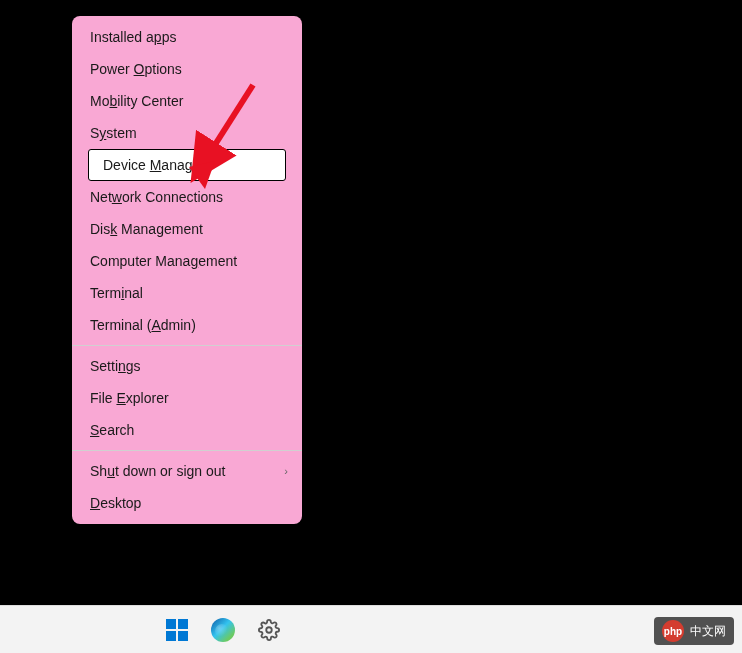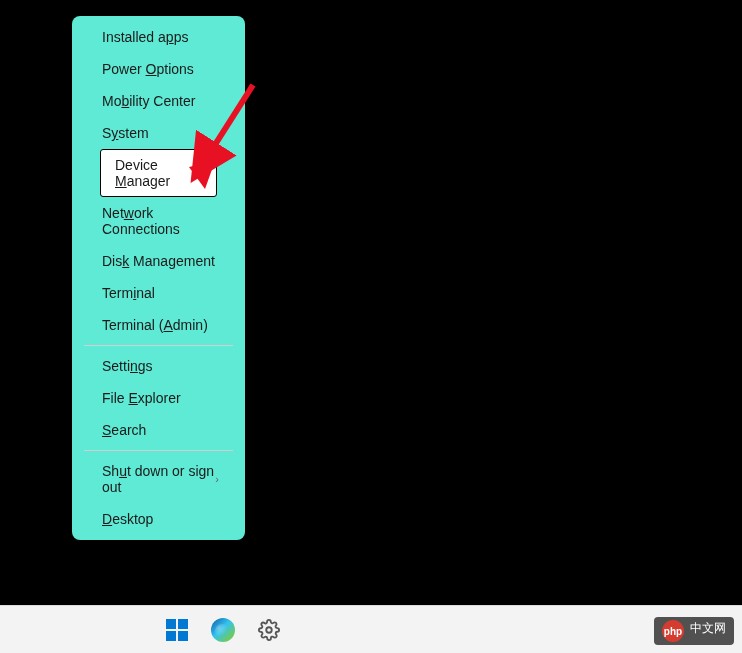--- a/index.html
+++ b/index.html
@@ -9,25 +9,25 @@
       background: #000;
       font-family: "Segoe UI", sans-serif;
       font-size: 14px;
       position: relative;
       overflow: hidden;
     }
     .context-menu {
       position: absolute;
       left: 72px;
       top: 16px;
-      width: 173px;
-      background: #5eead4;
+      width: 230px;
+      background: #f9a8d4;
       border-radius: 8px;
       box-shadow: 0 8px 16px rgba(0,0,0,0.3);
-      padding: 5px 12px;
+      padding: 5px 0;
     }
     .menu-item {
       padding: 7px 14px;
       color: #1a1a1a;
       cursor: default;
       position: relative;
       border: 1.5px solid transparent;
       margin: 0 3px;
       border-radius: 3px;
     }
@@ -113,20 +113,21 @@
       left: 175px;
       top: 75px;
       pointer-events: none;
       z-index: 10;
     }
     .watermark {
       position: absolute;
       right: 8px;
       bottom: 8px;
       display: flex;
+      align-items: center;
       gap: 6px;
       background: rgba(40,40,40,0.8);
       padding: 3px 8px;
       border-radius: 4px;
       color: #fff;
       font-size: 12px;
       z-index: 20;
     }
     .watermark-logo {
       width: 22px;
@@ -145,20 +146,21 @@
 <body>
 
 <div class="context-menu" id="context-menu">
     <div class="menu-item"><span>Installed a<span class="underline">p</span>ps</span></div>
     <div class="menu-item"><span>Power <span class="underline">O</span>ptions</span></div>
     <div class="menu-item"><span>Mo<span class="underline">b</span>ility Center</span></div>
     <div class="menu-item"><span>S<span class="underline">y</span>stem</span></div>
     <div class="menu-item selected"><span>Device <span class="underline">M</span>anager</span></div>
     <div class="menu-item"><span>Net<span class="underline">w</span>ork Connections</span></div>
     <div class="menu-item"><span>Dis<span class="underline">k</span> Management</span></div>
+    <div class="menu-item"><span>Computer Mana<span class="underline">g</span>ement</span></div>
     <div class="menu-item"><span>Term<span class="underline">i</span>nal</span></div>
     <div class="menu-item"><span>Terminal (<span class="underline">A</span>dmin)</span></div>
     <div class="menu-separator"></div>
     <div class="menu-item"><span>Setti<span class="underline">n</span>gs</span></div>
     <div class="menu-item"><span>File <span class="underline">E</span>xplorer</span></div>
     <div class="menu-item"><span><span class="underline">S</span>earch</span></div>
     <div class="menu-separator"></div>
     <div class="menu-item"><span>Sh<span class="underline">u</span>t down or sign out</span><span class="chevron">›</span></div>
     <div class="menu-item"><span><span class="underline">D</span>esktop</span></div>
   </div>

